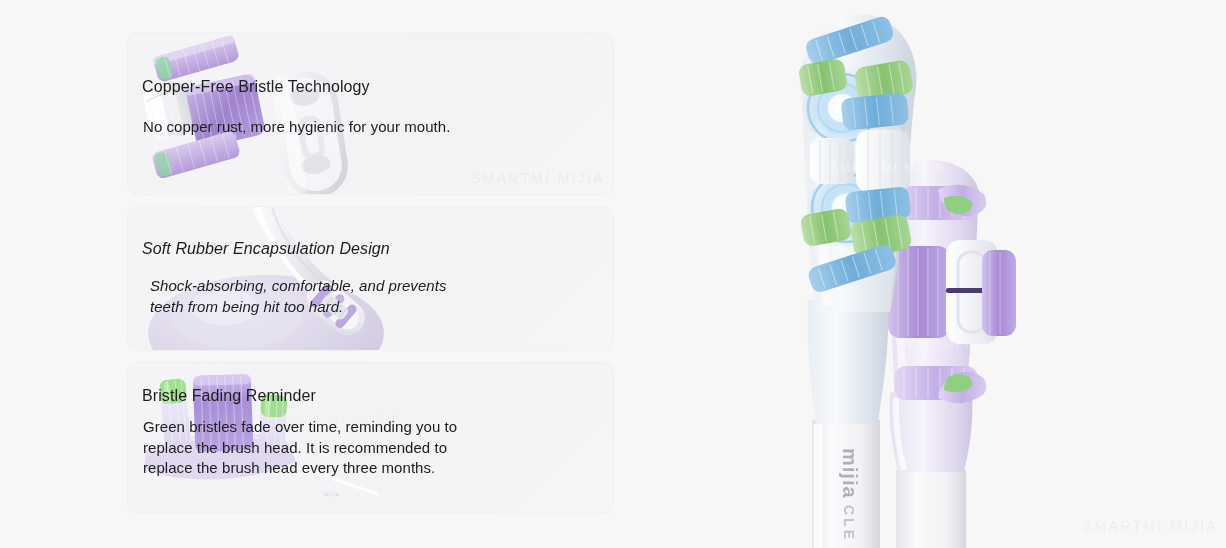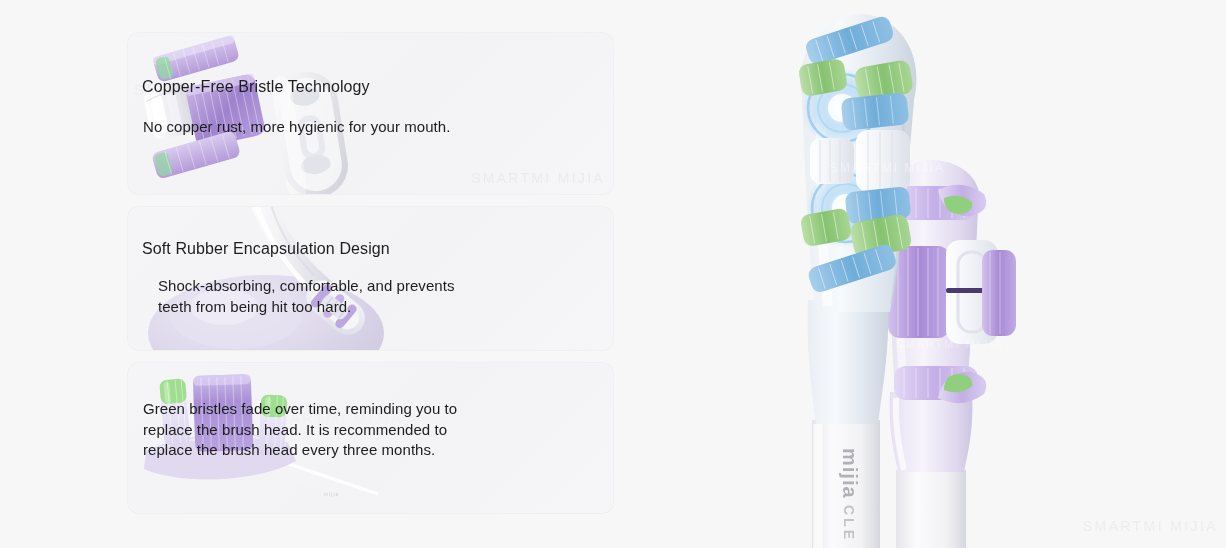--- a/index.html
+++ b/index.html
@@ -21,39 +21,39 @@
     border-radius:10px;
     overflow:hidden;
     box-shadow:0 0 0 0.5px rgba(205,205,212,.35);
   }
   .panel.p1 { height:161px; margin-bottom:13px; }
   .panel.p2 { height:143px; margin-bottom:13px; }
   .panel.p3 { height:150px; }
 
   .panel-text { position:relative; z-index:5; }
   .p1 .panel-text { padding:45px 0 0 14px; }
-  .p2 .panel-text { padding:33px 0 0 14px; }
+  .p2 .panel-text { padding:33px 0 0 14px;font-style:italic; }
   .p3 .panel-text { padding:24px 0 0 14px; }
 
   .feat-title {
     font-size:16px;
     color:#1d1d1f;
     font-weight:400;
     letter-spacing:.1px;
     white-space:nowrap;
   }
   .feat-desc {
     font-size:15px;
     color:#1d1d1f;
     line-height:1.38;
     letter-spacing:.05px;
     white-space:pre-line;
   }
   .p1 .feat-desc { margin-top:21px; margin-left:1px; }
-  .p2 .feat-desc { margin-top:18px; margin-left:16px; }
+  .p2 .feat-desc { margin-top:18px; margin-left:8px; }
   .p3 .feat-desc { margin-top:12px; margin-left:1px; }
 
   
   .wm {
     position:absolute;
     color:#e9e9ec;
     font-size:15px;
     letter-spacing:2.2px;
     font-weight:400;
     z-index:1;
@@ -316,20 +316,21 @@
           <g stroke="#ffffff" stroke-width=".8" opacity=".5">
             <line x1="140" y1="31" x2="140" y2="88"></line>
               <line x1="148" y1="31" x2="148" y2="88"></line>
             <line x1="154" y1="31" x2="154" y2="88"></line>
           </g>
         </g>
       </svg>
     </div>
 
     <div class="panel-text">
+      <div class="feat-title">Bristle Fading Reminder</div>
       <div class="feat-desc">Green bristles fade over time, reminding you to
 replace the brush head. It is recommended to
 replace the brush head every three months.</div>
     </div>
   </div>
 </div>
 
 <div class="hero">
   <svg viewBox="0 0 506 548" width="506" height="548">
     <defs>

